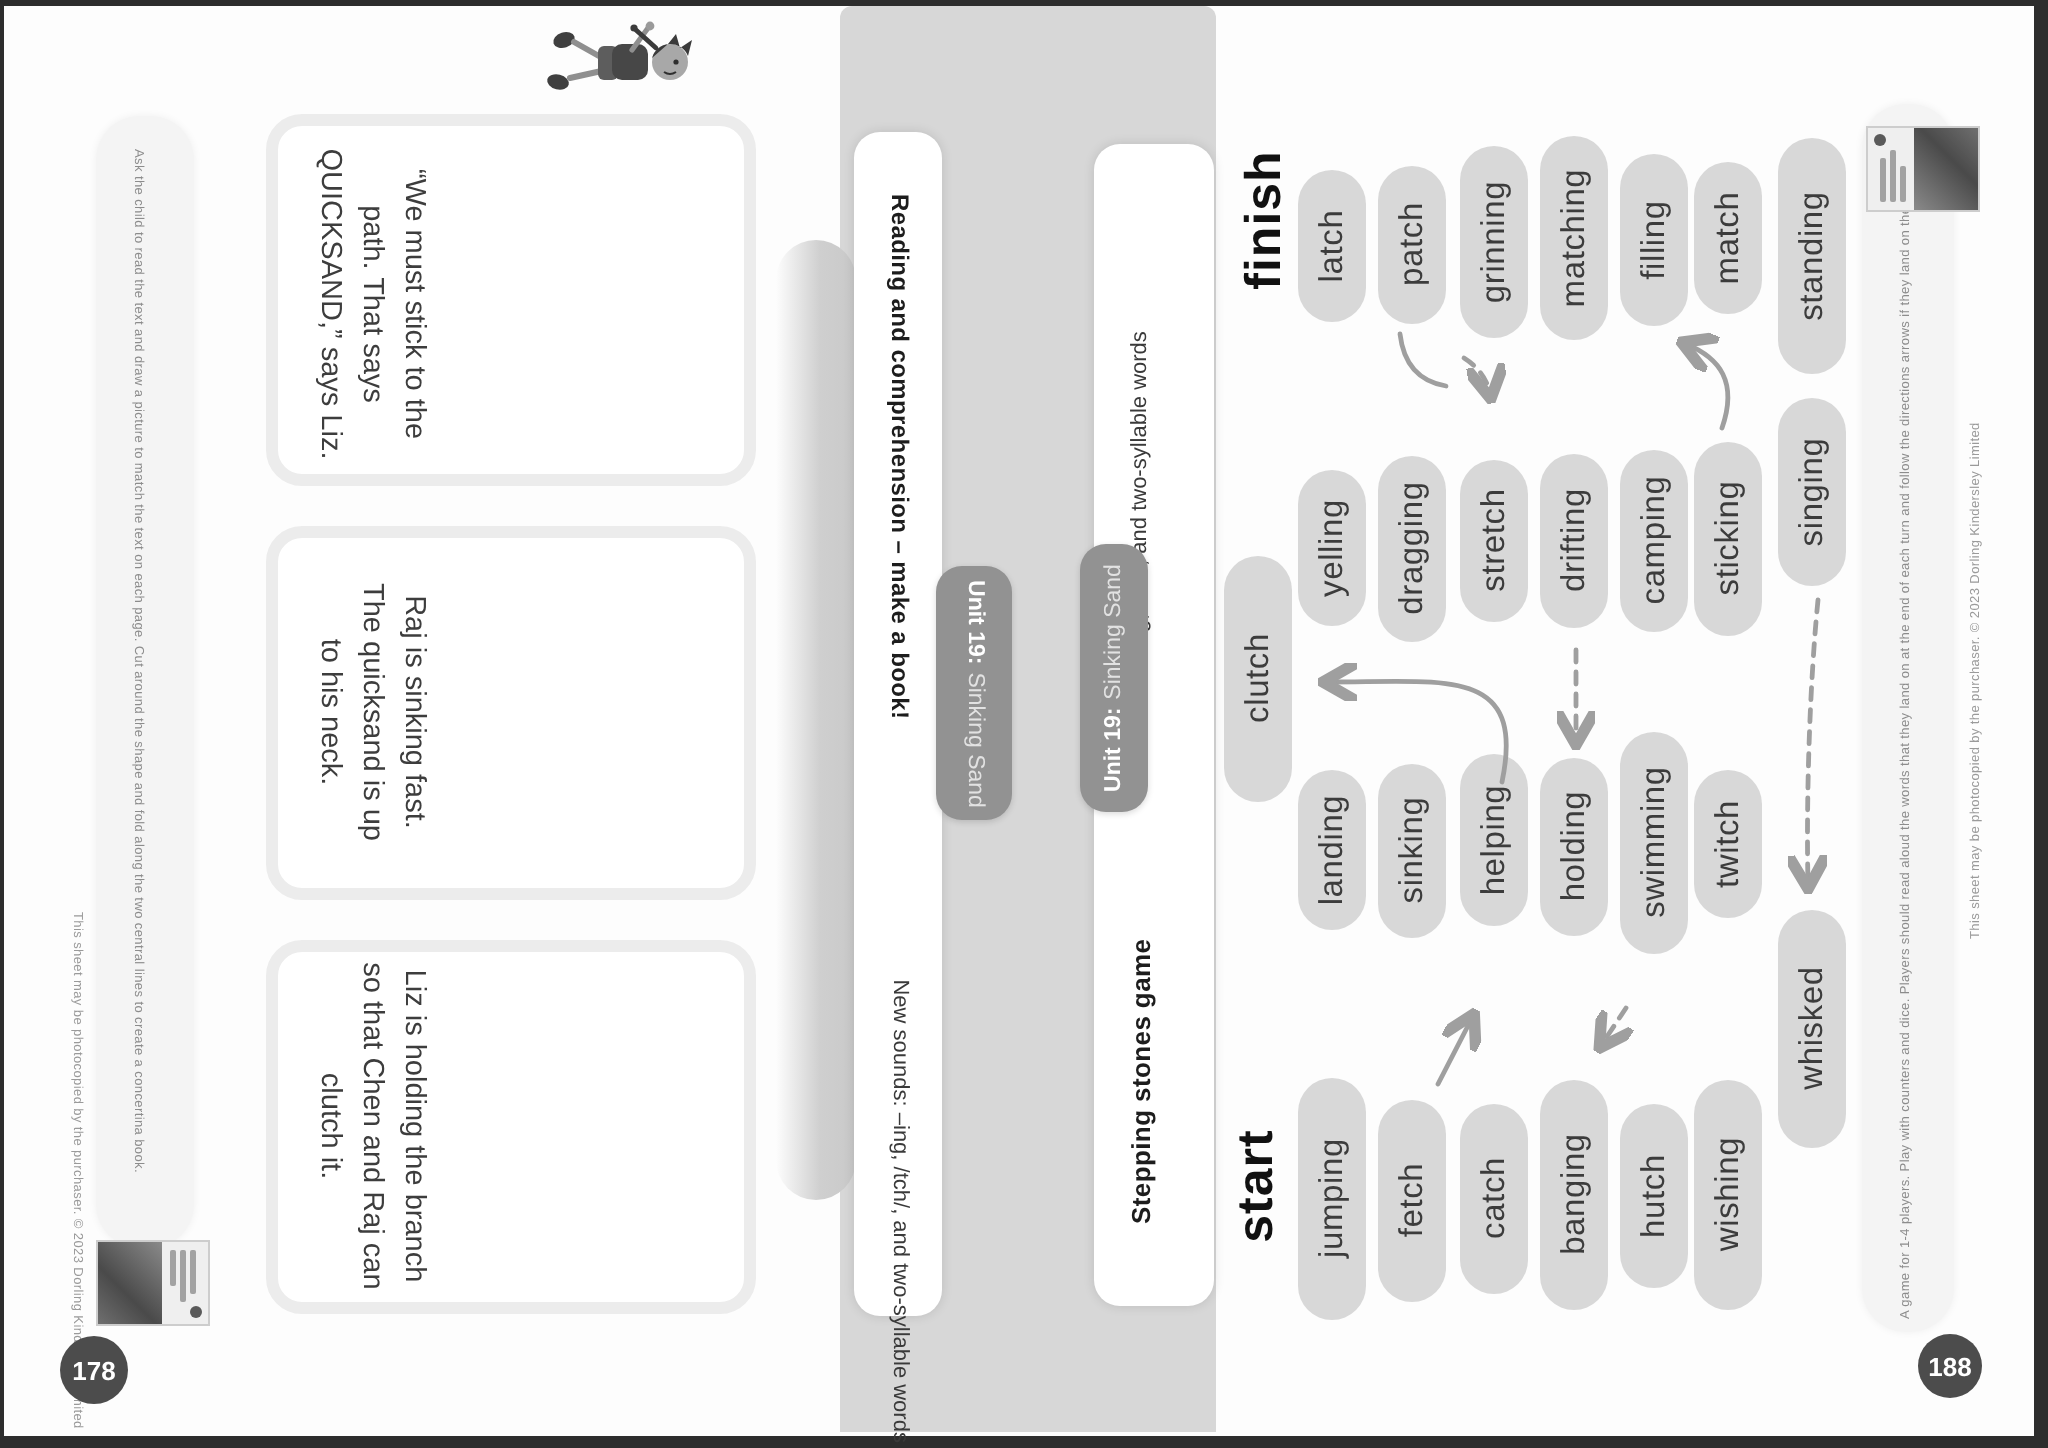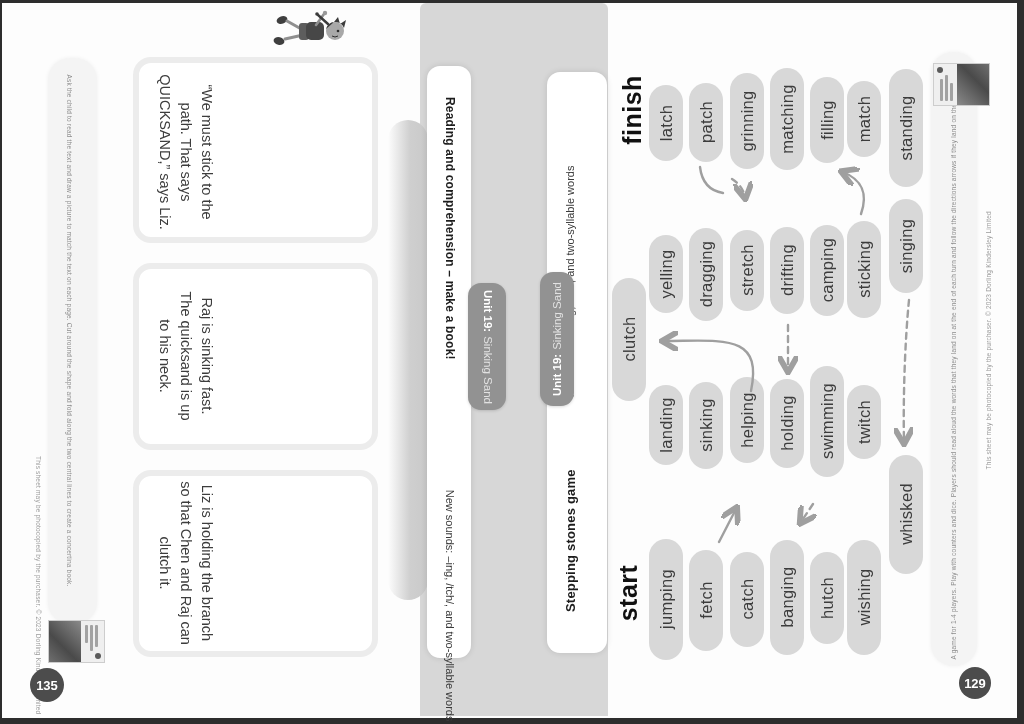--- a/index.html
+++ b/index.html
@@ -127,21 +127,21 @@
 
   <div class="coverwrap" style="left:55px;top:613px;transform:rotate(90deg);">
     <div class="cover">
       <div class="dot"></div>
       <div class="line" style="top:6px;width:22px;"></div>
       <div class="line" style="top:11px;width:26px;"></div>
       <div class="line" style="top:16px;width:18px;"></div>
       <div class="photo"></div>
     </div>
   </div>
-  <div class="circle c112">135</div>
+  <div class="circle c112">178</div>
 
   <div class="bar bar-right"></div>
   <div class="rot ccw jstart bartext" style="left:290px;top:353px;width:560px;height:18px;">
     <span class="t" style="padding-left:30px;font-size:13px;">Stepping stones game</span>
     <span class="s" style="padding-left:72px;">New sounds: –ing, /tch/, and two-syllable words</span>
   </div>
   <div class="badge badge-right"></div>
   <div class="rot ccw badgetext" style="left:490px;top:322px;width:134px;height:34px;">
     <span class="u">Unit 19:</span>
     <span class="r">Sinking Sand</span>
@@ -259,14 +259,14 @@
   <div class="rot ccw jstart copyright" style="left:838px;top:315px;width:300px;height:9px;">This sheet may be photocopied by the purchaser. © 2023 Dorling Kindersley Limited</div>
   <div class="coverwrap" style="left:940px;top:56px;transform:rotate(-90deg);">
     <div class="cover">
       <div class="dot"></div>
       <div class="line" style="top:6px;width:22px;"></div>
       <div class="line" style="top:11px;width:26px;"></div>
       <div class="line" style="top:16px;width:18px;"></div>
       <div class="photo"></div>
     </div>
   </div>
-  <div class="circle c113">129</div>
+  <div class="circle c113">188</div>
 </div>
 
 </body></html>

